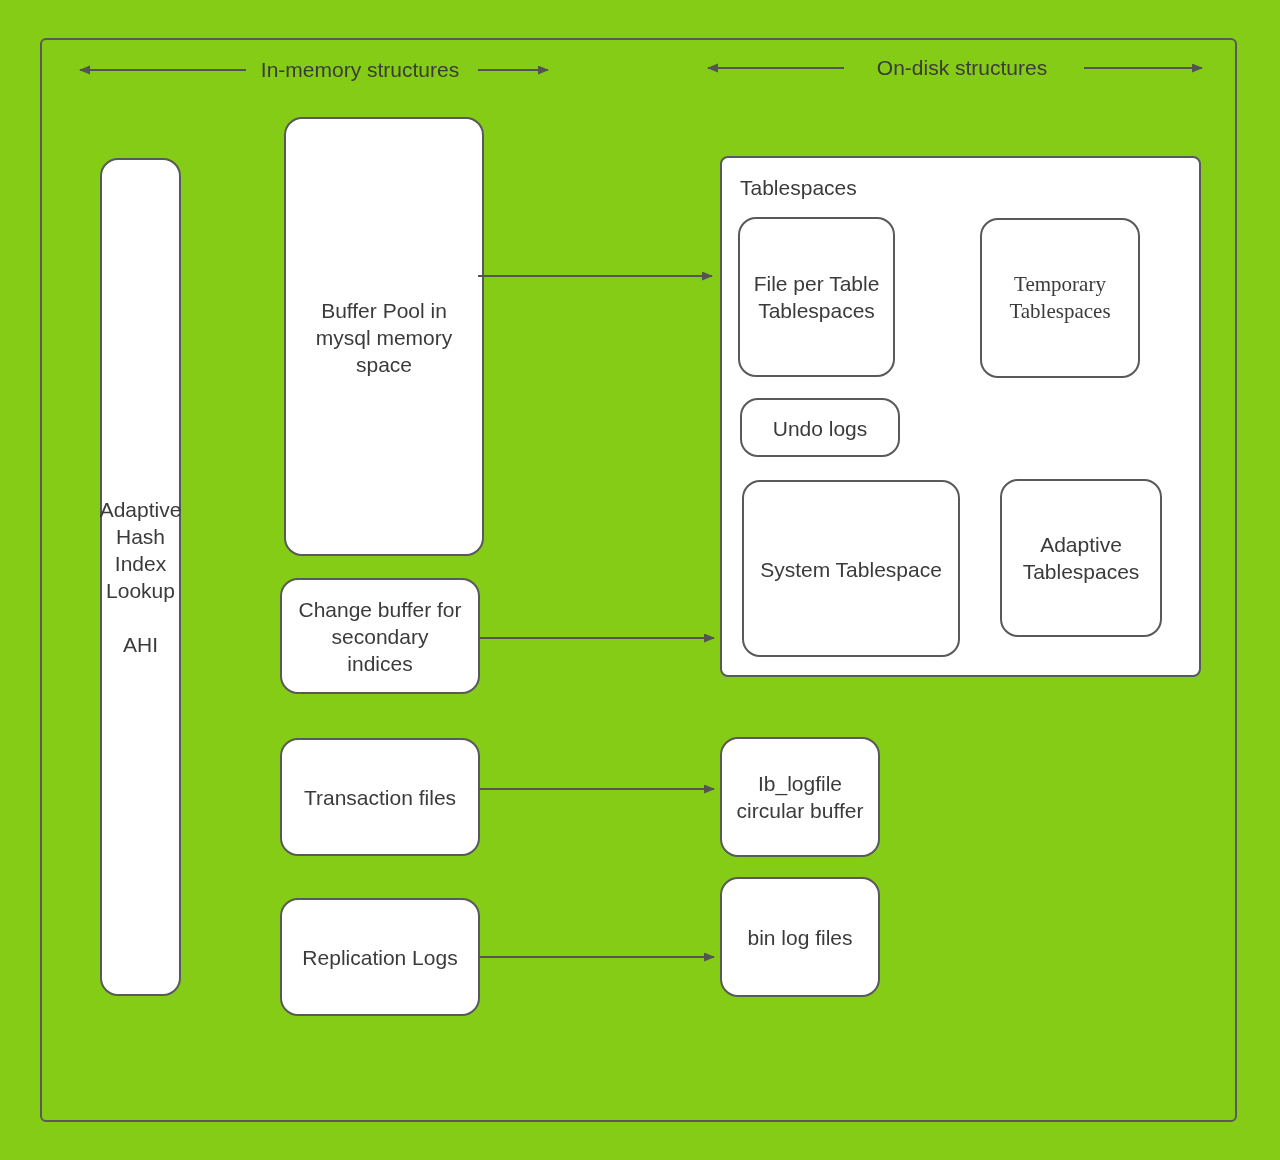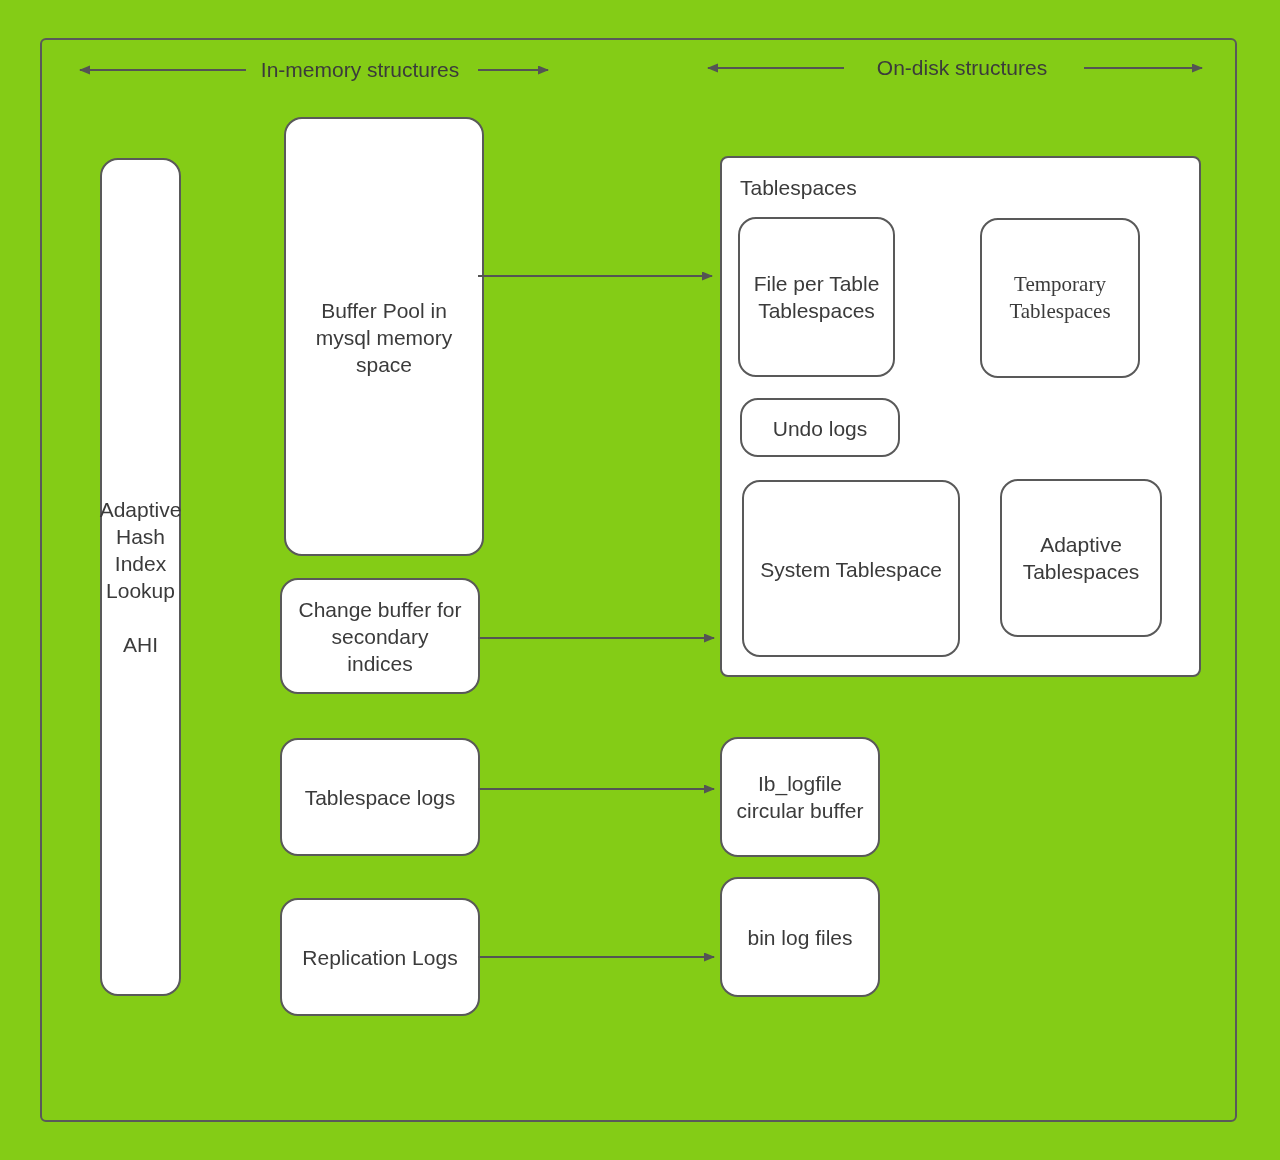--- a/index.html
+++ b/index.html
@@ -85,21 +85,21 @@
 space</div>
   </div>
 
   <div class="node" style="left:280px; top:578px; width:196px; height:112px;">
     <div class="label">Change buffer for
 secondary
 indices</div>
   </div>
 
   <div class="node" style="left:280px; top:738px; width:196px; height:114px;">
-    <div class="label">Tablespace logs</div>
+    <div class="label">Transaction files</div>
   </div>
 
   <div class="node" style="left:280px; top:898px; width:196px; height:114px;text-decoration:underline;">
     <div class="label">Replication Logs</div>
   </div>
 
 
   <div class="node" style="left:720px; top:156px; width:477px; height:517px; border-radius:8px;">
     <div class="container-title">Tablespaces</div>
 

